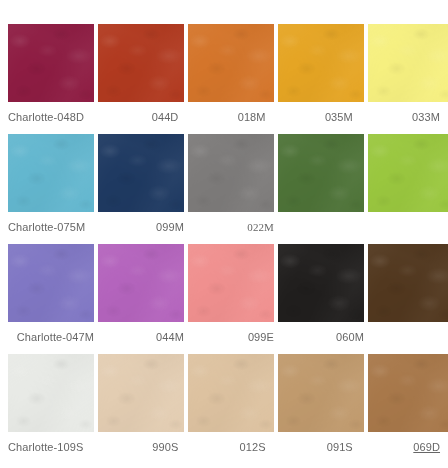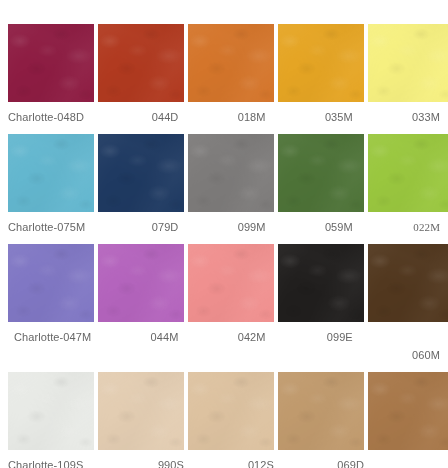--- a/index.html
+++ b/index.html
@@ -181,29 +181,23 @@
             <div class="grain"></div>
             <div class="sheen"></div>
           </div>
         </div>
       </div>
       <div class="swatch-strip">
         <div class="swatch-cell">
           <div class="swatch-label lead" style="color: rgb(102, 102, 102);">Charlotte-075M</div>
         </div>
         <div class="swatch-cell">
-          <div class="swatch-label code" style="color: rgb(102, 102, 102);">079D</div>
-        </div>
-        <div class="swatch-cell">
           <div class="swatch-label code" style="color: rgb(102, 102, 102);">099M</div>
         </div>
         <div class="swatch-cell">
-          <div class="swatch-label code" style="color: rgb(102, 102, 102);">059M</div>
-        </div>
-        <div class="swatch-cell">
           <div class="swatch-label code" style="color: rgb(102, 102, 102); font-family: Liberation Serif, serif;">022M</div>
         </div>
       </div>
     </div>
     <div class="swatch-row">
       <div class="swatch-strip">
         <div class="swatch-cell">
           <div class="swatch-chip" style="background-color: rgb(128, 119, 196);">
             <div class="grain"></div>
             <div class="sheen"></div>
@@ -235,27 +229,24 @@
         </div>
       </div>
       <div class="swatch-strip">
         <div class="swatch-cell">
           <div class="swatch-label lead" style="color: rgb(102, 102, 102); text-align: right;">Charlotte-047M</div>
         </div>
         <div class="swatch-cell">
           <div class="swatch-label code" style="color: rgb(102, 102, 102);">044M</div>
         </div>
         <div class="swatch-cell">
-          <div class="swatch-label code" style="color: rgb(102, 102, 102);">042M</div>
-        </div>
-        <div class="swatch-cell">
           <div class="swatch-label code" style="color: rgb(102, 102, 102);">099E</div>
         </div>
         <div class="swatch-cell">
-          <div class="swatch-label code" style="color: rgb(102, 102, 102); margin-top: 18px;">060M</div>
+          <div class="swatch-label code" style="color: rgb(102, 102, 102);">060M</div>
         </div>
       </div>
     </div>
     <div class="swatch-row">
       <div class="swatch-strip">
         <div class="swatch-cell">
           <div class="swatch-chip" style="background-color: rgb(232, 234, 230);">
             <div class="grain"></div>
             <div class="sheen"></div>
           </div>
@@ -289,17 +280,20 @@
         <div class="swatch-cell">
           <div class="swatch-label lead" style="color: rgb(102, 102, 102);">Charlotte-109S</div>
         </div>
         <div class="swatch-cell">
           <div class="swatch-label code" style="color: rgb(102, 102, 102);">990S</div>
         </div>
         <div class="swatch-cell">
           <div class="swatch-label code" style="color: rgb(102, 102, 102);">012S</div>
         </div>
         <div class="swatch-cell">
+          <div class="swatch-label code" style="color: rgb(102, 102, 102);">091S</div>
+        </div>
+        <div class="swatch-cell">
           <div class="swatch-label code" style="color: rgb(102, 102, 102); text-decoration: underline;">069D</div>
         </div>
       </div>
     </div>
   </div>
 
 </body></html>

